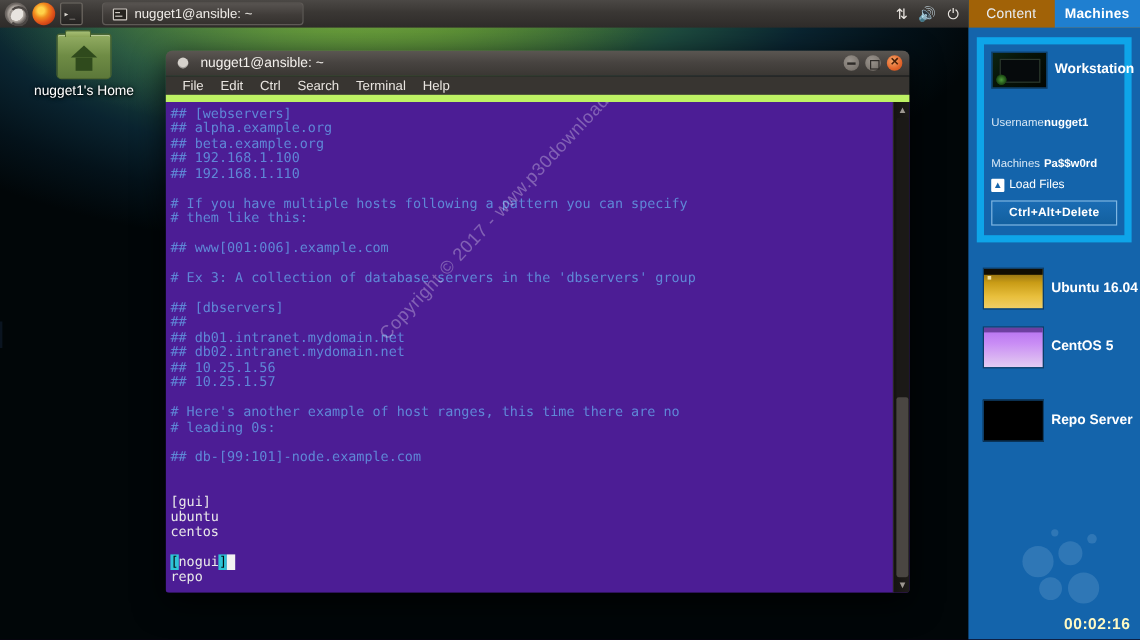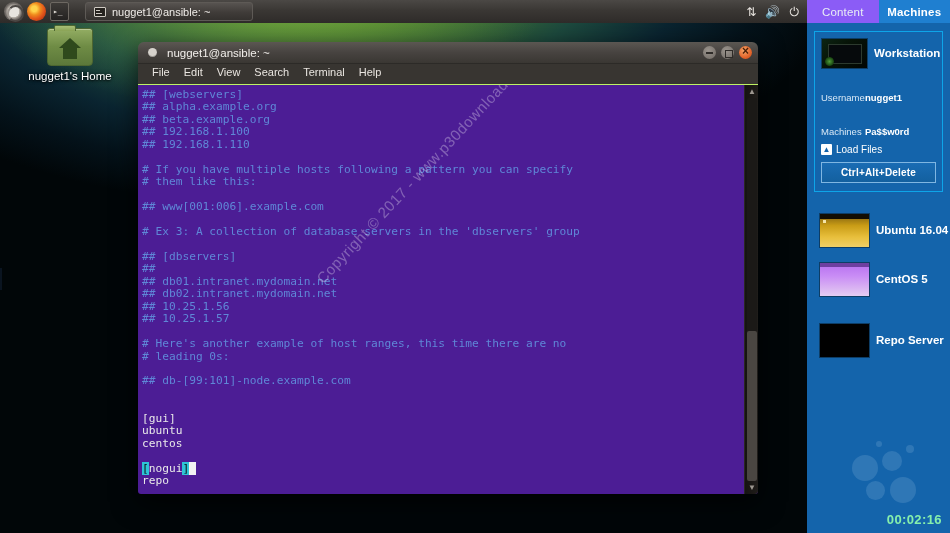--- a/index.html
+++ b/index.html
@@ -118,22 +118,22 @@
   .wc-min::after{ content:""; position:absolute; left:3px; top:6px; width:7px; height:1.5px; background:#2e2b28; }
   .wc-max { background: radial-gradient(circle at 40% 35%, #9a948d, #6e6862); }
   .wc-max::after{ content:""; position:absolute; left:3.5px; top:3.5px; width:6px; height:6px; border:1.5px solid #2e2b28; }
   .wc-close { background: radial-gradient(circle at 40% 35%, #f6a86a, #e2642a 60%, #c44a18); }
   .wc-close::after{
     content:"×"; position:absolute; left:0; top:-2px; width:13px; text-align:center;
     color:#4a2008; font-size:12px; font-weight:bold; line-height:15px;
   }
   #menubar {
     height: 21px; flex: none; background: #383531;
-    display: flex; gap: 2px; padding-left: 8px;
-    border-bottom: 1px solid #bef264;
+    display: flex; align-items: center; gap: 2px; padding-left: 8px;
+    border-bottom: 6px solid #bef264;
   }
   .menu-item { color:#e9e5e0; font-size:11px; padding: 2px 6px; border-radius:2px; }
   #termbody {
     flex: 1; background: #4c1d95; position: relative; display: flex; overflow: hidden;
   }
   #termtext {
     flex: 1; padding: 4px 6px 0 4px;
     font-family: "DejaVu Sans Mono", monospace;
     font-size: 11.2px; line-height: 12.45px; white-space: pre;
     color: #e8e8e8; position: relative; z-index: 2; overflow: hidden;
@@ -168,47 +168,47 @@
     transform: rotate(-47deg); transform-origin: left top;
     color: rgba(255,255,255,.30); font-size: 15px; white-space: nowrap;
     font-family: "Liberation Sans", sans-serif; letter-spacing: .5px;
   }
 
   
   #rpanel {
     position: absolute; right: 0; top: 0; width: 143px; height: 533px;
     background: #1464ab; z-index: 30; overflow: hidden;
   }
-  #rp-tabs { display: flex; height: 23px; background: #8b5cf6; }
+  #rp-tabs { display: flex; height: 23px; background: #a16207; }
   .rp-tab {
     flex: 1; display: flex; align-items: center; justify-content: center;
     font-size: 11.5px; color: #e9eef5; letter-spacing: .2px;
   }
   .rp-tab.active { background: #1f7fd0; color: #fff; font-weight: bold; }
   .bubbles { position:absolute; right:16px; bottom:36px; width:86px; height:60px; opacity:.16; }
   .bub { position:absolute; border-radius:50%; background:#bcd8ef; }
   #b1{ left:4px; top:18px; width:26px; height:26px;}
   #b2{ left:34px; top:14px; width:20px; height:20px;}
   #b3{ left:18px; top:44px; width:19px; height:19px;}
   #b4{ left:42px; top:40px; width:26px; height:26px;}
   #b5{ left:58px; top:8px; width:8px;  height:8px;}
   #b6{ left:28px; top:4px; width:6px;  height:6px;}
   #rp-timer {
-    position:absolute; right:8px; bottom:6px; color:#86efac;
+    position:absolute; right:8px; bottom:6px; color:#fef9c3;
     font-size:13px; font-weight:bold; letter-spacing:.4px;
   }
   #panel-handle {
     position:absolute; left:-11px; top:268px; width:13px; height:22px;
     background:#0a1420; border-radius:50% 0 0 50%/50% 0 0 50%;
     display:flex; align-items:center; justify-content:center; z-index:31;
   }
 
   
   #ws-card {
-    margin: 8px 7px 0 7px; border: 1px solid #0ea5e9; padding: 6px 6px 8px 6px;
+    margin: 8px 7px 0 7px; border: 6px solid #0ea5e9; padding: 6px 6px 8px 6px;
   }
   .ws-top { display: flex; align-items: center; gap: 6px; }
   .thumb {
     width: 47px; height: 31px; flex: none; border: 1px solid #0d3d66; position: relative; overflow:hidden;
   }
   .thumb-ws { background: linear-gradient(135deg,#0c2412 0%,#071408 40%,#020603 100%); }
   .thumb-ws::before{
     content:""; position:absolute; left:6px; top:5px; right:5px; bottom:4px;
     background:#060a0c; border:1px solid #2c3a2e;
   }
@@ -286,21 +286,21 @@
       <span id="winctl">
         <span class="wc wc-min"></span>
         <span class="wc wc-max"></span>
         <span class="wc wc-close"></span>
       </span>
     </div>
 
     <div id="menubar">
       <span class="menu-item nosel">File</span>
       <span class="menu-item nosel">Edit</span>
-      <span class="menu-item nosel">View</span>
+      <span class="menu-item nosel">Ctrl</span>
       <span class="menu-item nosel">Search</span>
       <span class="menu-item nosel">Terminal</span>
       <span class="menu-item nosel">Help</span>
     </div>
 
     <div id="termbody">
       <div id="termtext"><div><span class="c-comment">## [webservers]</span></div><div><span class="c-comment">## alpha.example.org</span></div><div><span class="c-comment">## beta.example.org</span></div><div><span class="c-comment">## 192.168.1.100</span></div><div><span class="c-comment">## 192.168.1.110</span></div><div><span class="c-plain">&nbsp;</span></div><div><span class="c-comment"># If you have multiple hosts following a pattern you can specify</span></div><div><span class="c-comment"># them like this:</span></div><div><span class="c-plain">&nbsp;</span></div><div><span class="c-comment">## www[001:006].example.com</span></div><div><span class="c-plain">&nbsp;</span></div><div><span class="c-comment"># Ex 3: A collection of database servers in the 'dbservers' group</span></div><div><span class="c-plain">&nbsp;</span></div><div><span class="c-comment">## [dbservers]</span></div><div><span class="c-comment">## </span></div><div><span class="c-comment">## db01.intranet.mydomain.net</span></div><div><span class="c-comment">## db02.intranet.mydomain.net</span></div><div><span class="c-comment">## 10.25.1.56</span></div><div><span class="c-comment">## 10.25.1.57</span></div><div><span class="c-plain">&nbsp;</span></div><div><span class="c-comment"># Here's another example of host ranges, this time there are no</span></div><div><span class="c-comment"># leading 0s:</span></div><div><span class="c-plain">&nbsp;</span></div><div><span class="c-comment">## db-[99:101]-node.example.com</span></div><div><span class="c-plain">&nbsp;</span></div><div><span class="c-plain">&nbsp;</span></div><div><span class="c-plain">[gui]</span></div><div><span class="c-plain">ubuntu</span></div><div><span class="c-plain">centos</span></div><div><span class="c-plain">&nbsp;</span></div><div><span class="c-hl">[</span><span class="c-plain">nogui</span><span class="c-hl">]</span><span class="cursor-blk"> </span></div><div><span class="c-plain">repo</span></div></div>
 
       <div id="watermark">
         <div id="wm-text" class="nosel">Copyright © 2017 - www.p30download.com</div>

